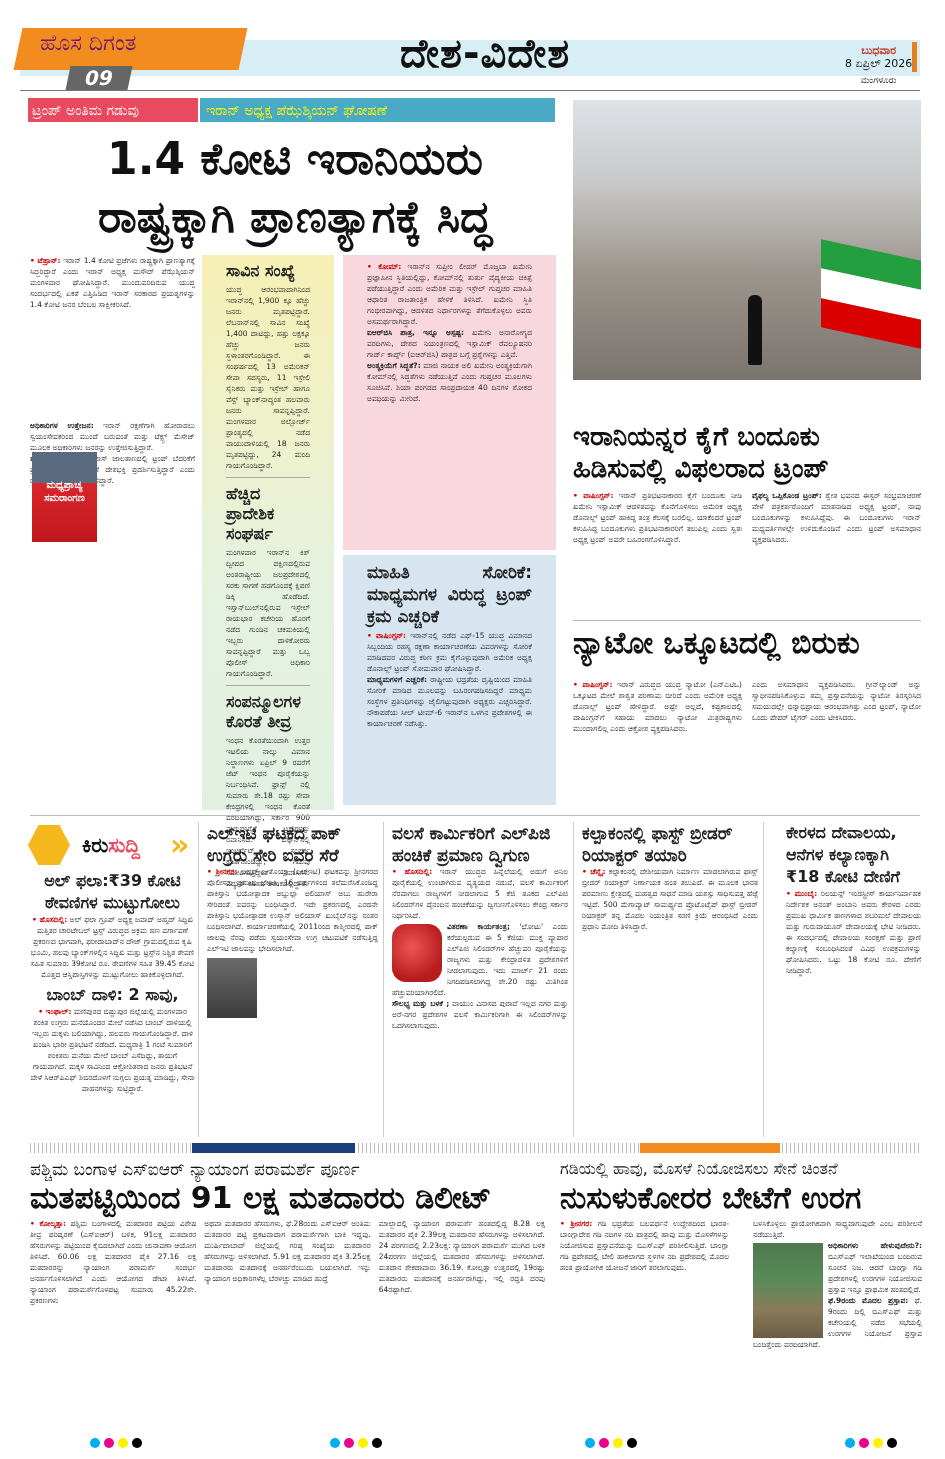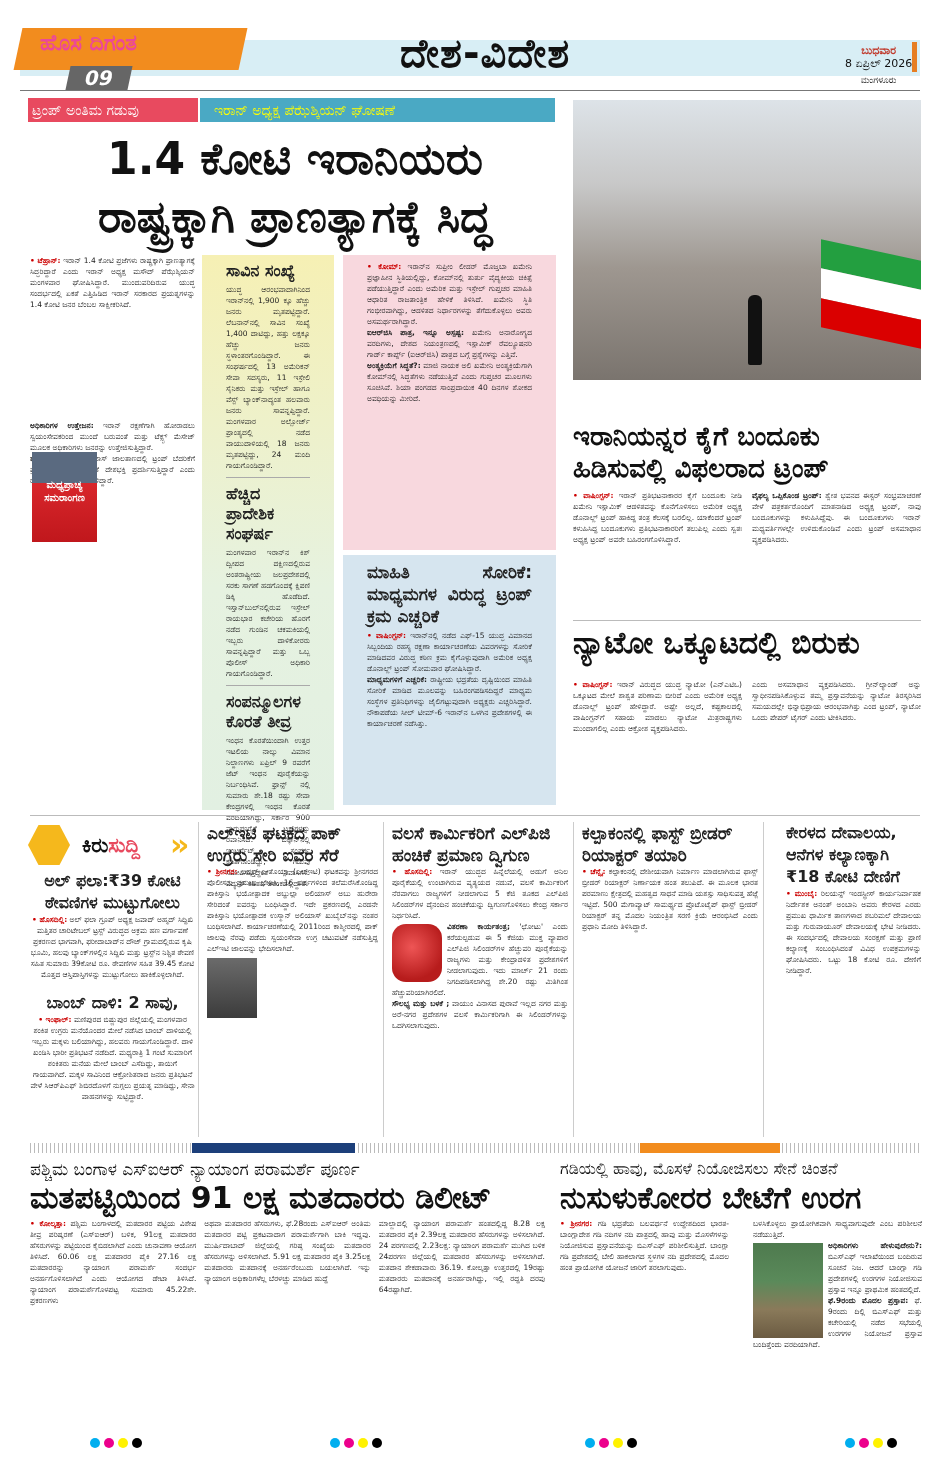--- a/index.html
+++ b/index.html
@@ -1,28 +1,28 @@
 <!DOCTYPE html>
 <html><head>
 <meta charset="utf-8">
 <style>
 *{box-sizing:border-box;margin:0;padding:0}
 body{width:945px;height:1459px;background:#fff;font-family:"DejaVu Sans",sans-serif;color:#111;position:relative;overflow:hidden}
 .abs{position:absolute}
 .masthead-bar{left:20px;top:40px;width:900px;height:36px;background:#d8eef5}
 .logo{left:18px;top:28px;width:225px;height:42px;background:#f28c1e;transform:skewX(-12deg)}
-.logo-text{left:40px;top:30px;font-size:22px;font-weight:bold;color:#ec4899}
+.logo-text{left:40px;top:30px;font-size:22px;font-weight:normal;color:#701a75}
 .pageno{left:68px;top:66px;width:62px;height:24px;background:#666;transform:skewX(-12deg);color:#fff;font-size:20px;font-weight:bold;text-align:center;line-height:24px}
 .section{left:400px;top:30px;font-size:40px;font-weight:900;color:#111;letter-spacing:1px}
 .dateblk{left:845px;top:44px;text-align:center;font-size:11px;line-height:13px}
 .dateblk .day{color:#c0392b;font-weight:bold}
 .rule{left:20px;top:90px;width:900px;height:1px;background:#777}
 .orangebar{left:912px;top:42px;width:5px;height:30px;background:#e67e22}
 .kicker1{left:28px;top:98px;width:170px;height:24px;background:#e84a5f;color:#fff;font-size:14px;line-height:24px;padding-left:4px}
-.kicker2{left:200px;top:98px;width:355px;height:24px;background:#4aa9c4;color:#ff0;font-size:14px;line-height:24px;padding-left:14px}
+.kicker2{left:200px;top:98px;width:355px;height:24px;background:#4aa9c4;color:#ff0;font-size:14px;line-height:24px;padding-left:6px}
 .headline{left:30px;top:130px;width:530px;font-size:44px;font-weight:900;line-height:58px;text-align:center}
 .photo{left:573px;top:100px;width:348px;height:280px;background:linear-gradient(#dde3e8 0%,#c8c8c8 30%,#9e9790 60%,#7a746e 100%);overflow:hidden}
 .flag{position:absolute;right:0;top:150px;width:100px;height:88px;transform:skewY(12deg)}
 .flag div{height:33.3%}
 .person{position:absolute;left:175px;top:195px;width:14px;height:70px;background:#111;border-radius:6px 6px 2px 2px}
 .col-text{font-size:7.5px;line-height:11px;color:#222;text-align:justify}
 .dateline{color:#c00;font-weight:bold}
 .box{position:absolute;padding:6px 24px}
 .box h3{font-size:16px;font-weight:900;line-height:20px;margin-bottom:3px}
 .box .sep{border-top:1px solid #aaa;margin:6px 0}
@@ -145,21 +145,21 @@
 
 <div class="abs kiru">
   <div class="hex"></div>
   <div class="t"><b>ಕಿರು</b><span>ಸುದ್ದಿ</span></div>
   <div class="arr">»</div>
 </div>
 <div class="abs col-text" style="left:30px;top:870px;width:165px;text-align:center">
   <div class="smallhead" style="font-size:16px">ಅಲ್ ಫಲಾ:₹39 ಕೋಟಿ ಠೇವಣಿಗಳ ಮುಟ್ಟುಗೋಲು</div>
   <span class="dateline">• ಹೊಸದಿಲ್ಲಿ:</span>
   <span>ಅಲ್ ಫಲಾ ಗ್ರೂಪ್ ಅಧ್ಯಕ್ಷ ಜವಾದ್ ಅಹ್ಮದ್ ಸಿದ್ದಿಖಿ ಮತ್ತಿತರ ಚಾರಿಟೇಬಲ್ ಟ್ರಸ್ಟ್ ವಿರುದ್ಧದ ಅಕ್ರಮ ಹಣ ವರ್ಗಾವಣೆ ಪ್ರಕರಣದ ಭಾಗವಾಗಿ, ಫರೀದಾಬಾದ್‌ನ ದೌಜ್ ಗ್ರಾಮದಲ್ಲಿರುವ ಕೃಷಿ ಭೂಮಿ, ಹಲವು ಬ್ಯಾಂಕ್‌ಗಳಲ್ಲಿನ ಸಿದ್ದಿಖಿ ಮತ್ತು ಟ್ರಸ್ಟ್‌ನ ನಿಶ್ಚಿತ ಠೇವಣಿ ಸಹಿತ ಸುಮಾರು 39ಕೋಟಿ ರೂ. ಠೇವಣಿಗಳ ಸಹಿತ 39.45 ಕೋಟಿ ಮೊತ್ತದ ಆಸ್ತಿಪಾಸ್ತಿಗಳನ್ನು ಮುಟ್ಟುಗೋಲು ಹಾಕಿಕೊಳ್ಳಲಾಗಿದೆ.</span>
-  <div class="smallhead" style="font-size:16px;margin-top:12px">ಬಾಂಬ್ ದಾಳಿ: 2 ಸಾವು,</div>
+  <div class="smallhead" style="font-size:16px;margin-top:4px">ಬಾಂಬ್ ದಾಳಿ: 2 ಸಾವು,</div>
   <span class="dateline">• ಇಂಫಾಲ್:</span>
   <span>ಮಣಿಪುರದ ಬಿಷ್ಣುಪುರ ಜಿಲ್ಲೆಯಲ್ಲಿ ಮಂಗಳವಾರ ಶಂಕಿತ ಉಗ್ರರು ಮನೆಯೊಂದರ ಮೇಲೆ ನಡೆಸಿದ ಬಾಂಬ್ ದಾಳಿಯಲ್ಲಿ ಇಬ್ಬರು ಮಕ್ಕಳು ಬಲಿಯಾಗಿದ್ದು, ಹಲವರು ಗಾಯಗೊಂಡಿದ್ದಾರೆ. ದಾಳಿ ಖಂಡಿಸಿ ಭಾರೀ ಪ್ರತಿಭಟನೆ ನಡೆದಿದೆ. ಮಧ್ಯರಾತ್ರಿ 1 ಗಂಟೆ ಸುಮಾರಿಗೆ ಶಂಕಿತರು ಮನೆಯ ಮೇಲೆ ಬಾಂಬ್ ಎಸೆದಿದ್ದು, ತಾಯಿಗೆ ಗಾಯವಾಗಿದೆ. ಮಕ್ಕಳ ಸಾವಿನಿಂದ ಆಕ್ರೋಶಿತರಾದ ಜನರು ಪ್ರತಿಭಟನೆ ವೇಳೆ ಸಿಆರ್‌ಪಿಎಫ್ ಶಿಬಿರದೊಳಗೆ ನುಗ್ಗಲು ಪ್ರಯತ್ನ ಮಾಡಿದ್ದು, ಸೇನಾ ವಾಹನಗಳನ್ನು ಸುಟ್ಟಿದ್ದಾರೆ.</span>
 </div>
 
 <div class="abs col-text vcol" style="left:198px;top:822px;width:180px;height:315px;padding-left:8px">
   <div class="smallhead" style="text-align:left">ಎಲ್‌ಇಟಿ ಘಟಕದ ಪಾಕ್ ಉಗ್ರರು ಸೇರಿ ಐವರ ಸೆರೆ</div>
   <span class="dateline">• ಶ್ರೀನಗರ:</span>
   <span>ಲಷ್ಕರ್-ಎ-ತೊಯ್ಬಾ (ಎಲ್‌ಇಟಿ) ಘಟಕವನ್ನು ಶ್ರೀನಗರದ ಪೊಲೀಸರು ಪ್ರಮುಖ ಭೇದಿಸಿ, 16 ವರ್ಷಗಳಿಂದ ತಲೆಮರೆಸಿಕೊಂಡಿದ್ದ ಪಾಕಿಸ್ತಾನಿ ಭಯೋತ್ಪಾದಕ ಅಬ್ದುಲ್ಲಾ ಅಲಿಯಾಸ್ ಅಬು ಹುರೇರಾ ಸೇರಿದಂತೆ ಐವರನ್ನು ಬಂಧಿಸಿದ್ದಾರೆ. ಇದೇ ಪ್ರಕರಣದಲ್ಲಿ ಎರಡನೇ ಪಾಕಿಸ್ತಾನಿ ಭಯೋತ್ಪಾದಕ ಉಸ್ಮಾನ್ ಅಲಿಯಾಸ್ ಖುಬೈಬ್‌ನನ್ನು ನಂತರ ಬಂಧಿಸಲಾಗಿದೆ. ಕಾರ್ಯಾಚರಣೆಯಲ್ಲಿ 2011ರಿಂದ ಕಾಶ್ಮೀರದಲ್ಲಿ ಪಾಕ್ ಜಾಲವು ನೆರವು ಪಡೆದು ಸ್ವಯಂಸೇವಾ ಉಗ್ರ ಚಟುವಟಿಕೆ ನಡೆಸುತ್ತಿದ್ದ ಎಲ್‌ಇಟಿ ಜಾಲವನ್ನು ಭೇದಿಸಲಾಗಿದೆ.</span>
   <div class="ph-small" style="width:50px;height:60px;margin-top:4px"></div>
 </div>

